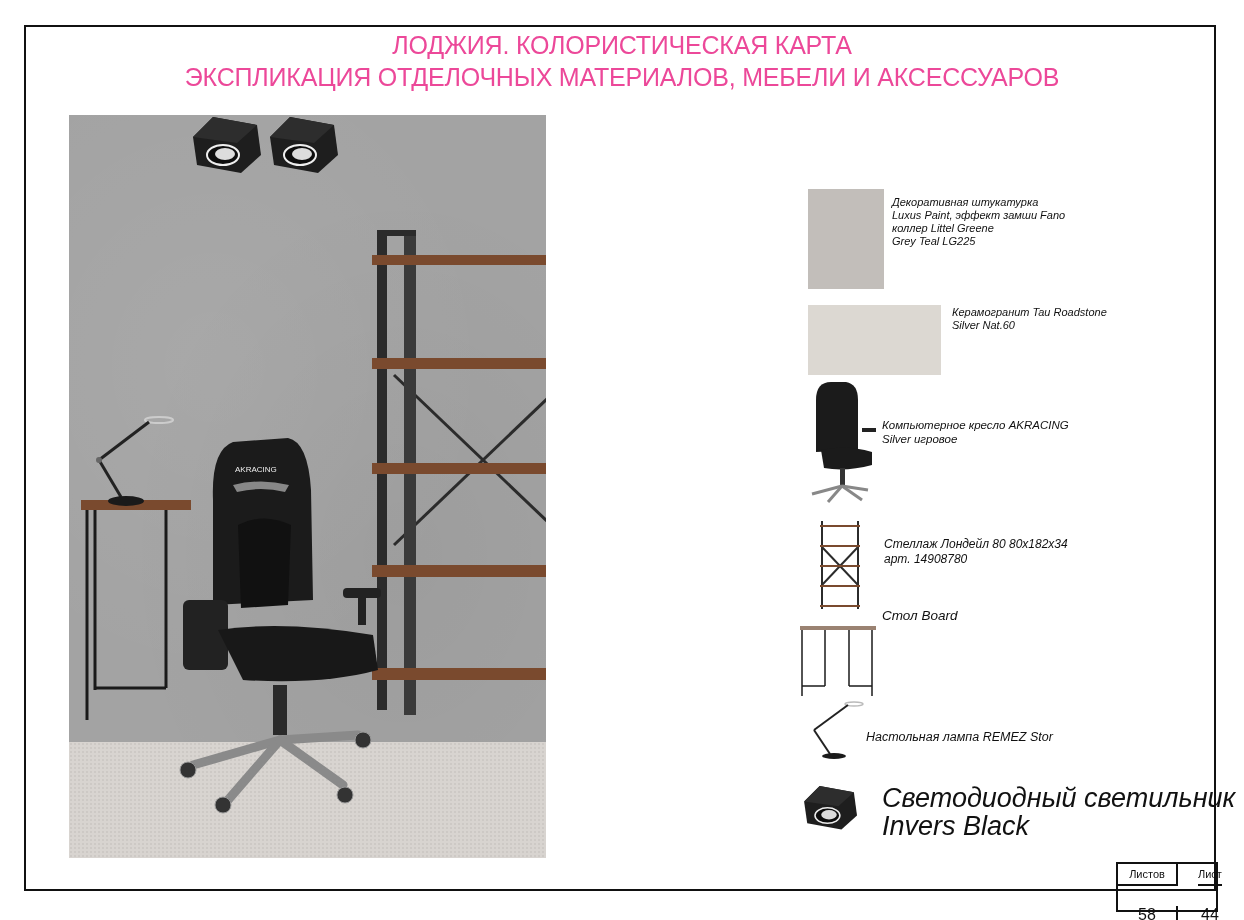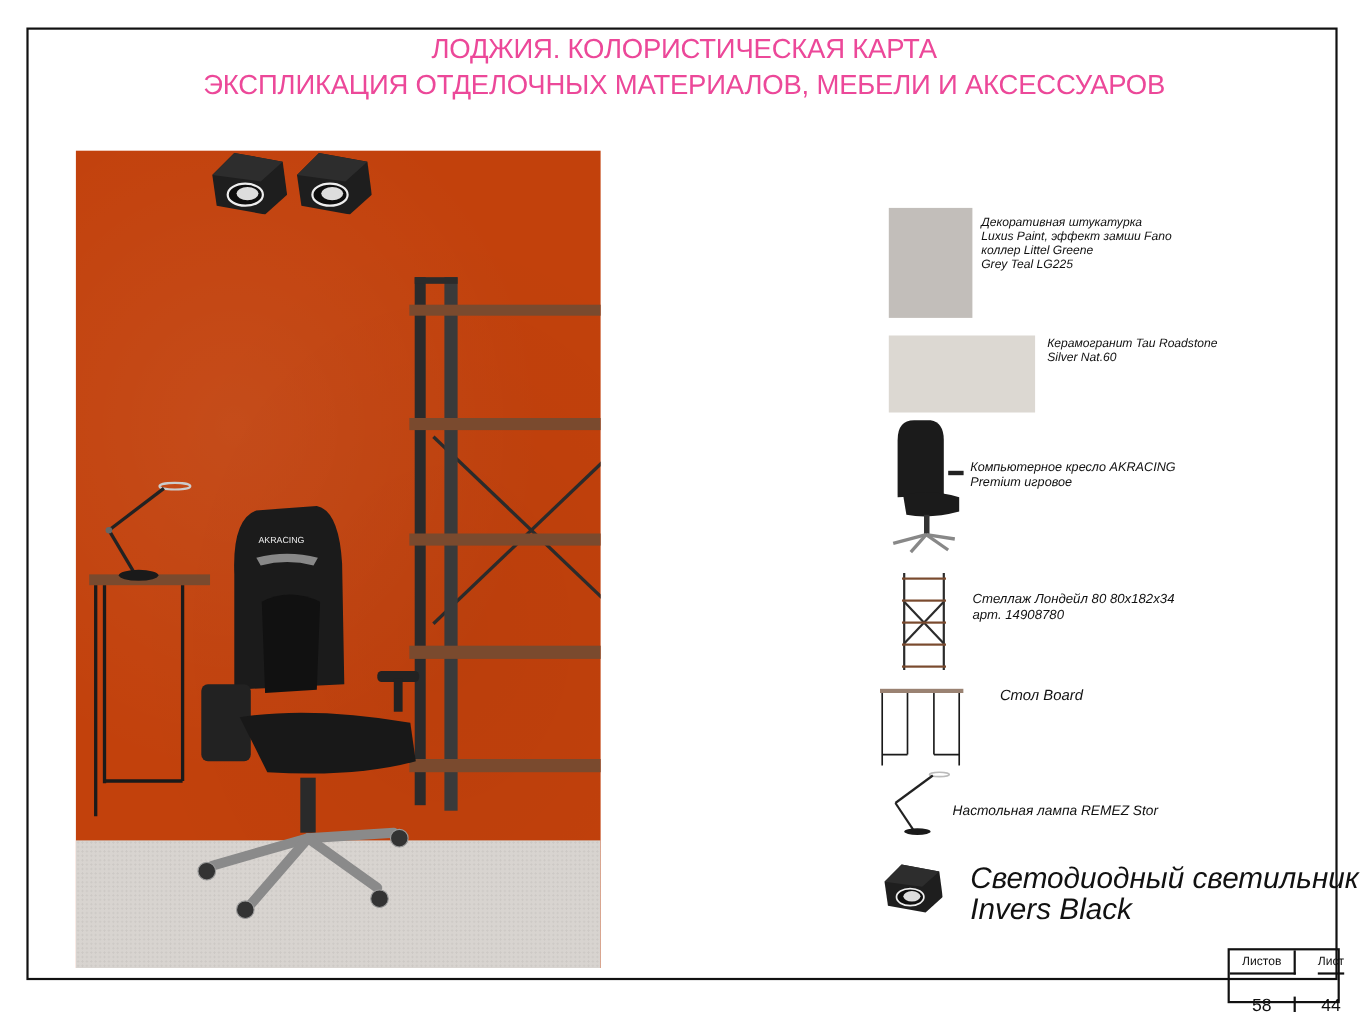--- a/index.html
+++ b/index.html
@@ -3,21 +3,21 @@
 <meta charset="utf-8">
 <style>
   html, body { margin:0; padding:0; background:#ffffff; }
   body { width:1244px; height:920px; position:relative; overflow:hidden; font-family:"Liberation Sans", sans-serif; color:#111; }
   .sheet-frame { position:absolute; left:24px; top:25px; width:1192px; height:866px; border:2px solid #111; box-sizing:border-box; }
   .title { position:absolute; left:0; width:1244px; text-align:center; font-size:25px; line-height:30px; letter-spacing:-0.2px; color:#ec4899; }
   .title.l1 { top:30px; }
   .title.l2 { top:62px; }
 
   
-  .collage { position:absolute; left:69px; top:115px; width:477px; height:743px; background:#c2410c; overflow:hidden;margin-top:22px; }
+  .collage { position:absolute; left:69px; top:115px; width:477px; height:743px; background:#a3a3a3; overflow:hidden; }
   .collage .wall-tex { position:absolute; left:0; top:0; width:100%; height:627px;
     background: radial-gradient(ellipse at 30% 40%, rgba(255,255,255,0.06), rgba(0,0,0,0) 60%), radial-gradient(ellipse at 70% 70%, rgba(0,0,0,0.04), rgba(0,0,0,0) 60%); }
   .collage .floor { position:absolute; left:0; top:627px; width:100%; height:124px; background:#d8d4d0;
     background-image: radial-gradient(rgba(0,0,0,0.05) 1px, transparent 1px); background-size:4px 4px; }
 
   .spot { position:absolute; width:72px; height:58px; }
   .spot svg { width:100%; height:100%; }
   .swatch { position:absolute; }
   .legend-text { position:absolute; font-size:11px; line-height:13px; color:#111; white-space:pre-line;font-style:italic; }
   .legend-text.big { font-size:27px; line-height:28px; }
@@ -138,21 +138,21 @@
   <rect x="56" y="48" width="14" height="4" fill="#222"></rect>
   <rect x="34" y="88" width="5" height="18" fill="#333"></rect>
   <g stroke="#888" stroke-width="3">
       <line x1="36" y1="106" x2="6" y2="114"></line>
       <line x1="36" y1="106" x2="62" y2="110"></line>
       <line x1="36" y1="106" x2="22" y2="122"></line>
       <line x1="36" y1="106" x2="56" y2="120"></line>
     </g>
 </svg>
 <div class="legend-text" style="left:882px;top:418px;font-size:11.5px;line-height:14px;">Компьютерное кресло AKRACING
-Premium игровое</div>
+Silver игровое</div>
 
 <svg style="position:absolute;left:818px;top:519px;" width="44" height="92" viewBox="0 0 44 92">
   <g stroke="#2b2b2b" stroke-width="2" fill="none">
       <line x1="4" y1="2" x2="4" y2="90"></line>
       <line x1="40" y1="2" x2="40" y2="90"></line>
       <line x1="4" y1="28" x2="40" y2="66"></line>
       <line x1="40" y1="28" x2="4" y2="66"></line>
     </g>
   <g fill="#7a4a2e">
       <rect x="2" y="6" width="40" height="2"></rect>
@@ -169,21 +169,21 @@
   <rect x="0" y="0" width="76" height="4" fill="#9a8272"></rect>
   <g stroke="#1a1a1a" stroke-width="1.5" fill="none">
       <line x1="2" y1="4" x2="2" y2="70"></line>
       <line x1="25" y1="4" x2="25" y2="60"></line>
       <line x1="2" y1="60" x2="25" y2="60"></line>
       <line x1="49" y1="4" x2="49" y2="60"></line>
       <line x1="49" y1="60" x2="72" y2="60"></line>
       <line x1="72" y1="4" x2="72" y2="70"></line>
     </g>
 </svg>
-<div class="legend-text" style="left:882px;top:624px;font-size:13.5px;line-height:16px;margin-left:27px;">Стол Board</div>
+<div class="legend-text" style="left:882px;top:608px;font-size:13.5px;line-height:16px;">Стол Board</div>
 
 <svg style="position:absolute;left:808px;top:700px;" width="56" height="60" viewBox="0 0 56 60">
   <ellipse cx="46" cy="4" rx="9" ry="2" fill="none" stroke="#bbb" stroke-width="1.5"></ellipse>
   <line x1="40" y1="5" x2="6" y2="30" stroke="#222" stroke-width="2"></line>
   <line x1="6" y1="30" x2="22" y2="54" stroke="#222" stroke-width="2"></line>
   <ellipse cx="26" cy="56" rx="12" ry="3" fill="#1a1a1a"></ellipse>
 </svg>
 <div class="legend-text" style="left:866px;top:730px;font-size:12.5px;line-height:15px;">Настольная лампа REMEZ Stor</div>
 
 <svg style="position:absolute;left:801px;top:778px;" width="56" height="58" viewBox="0 0 72 58">

